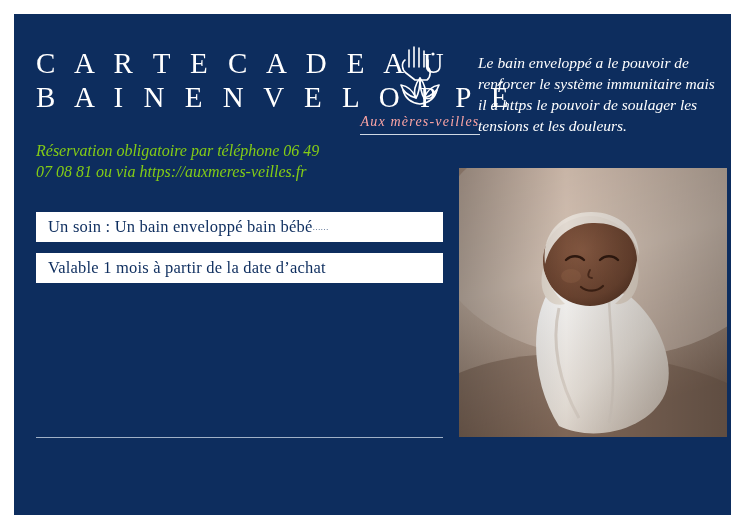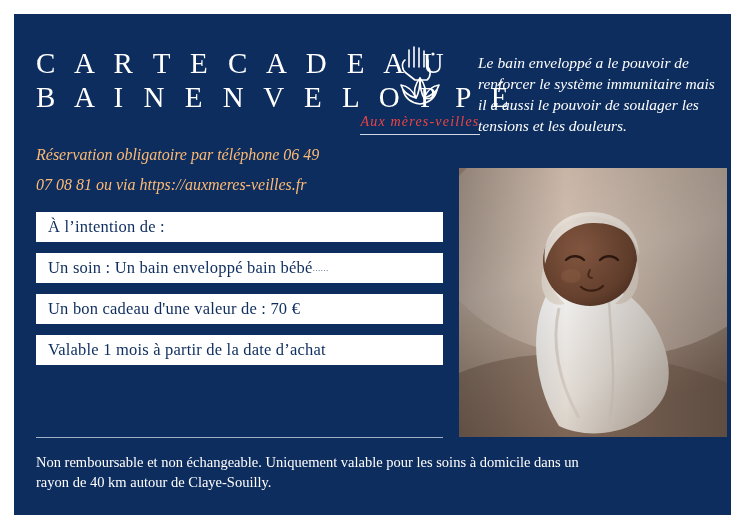--- a/index.html
+++ b/index.html
@@ -51,21 +51,21 @@
     width: 140px;
     text-align: center;
   }
   .logo svg { display: block; margin: 0 auto; }
   .logo-text {
     margin-top: 2px;
     font-family: "Liberation Serif", serif;
     font-style: italic;
     font-size: 14px;
     letter-spacing: 1.2px;
-    color: #ef4444;
+    color: #fca5a5;
   }
   .logo-rule {
     width: 120px;
     height: 1px;
     background: #cfd8e4;
     margin: 4px auto 0;
   }
 
   
   .blurb {
@@ -82,22 +82,22 @@
 
   
   .reservation {
     position: absolute;
     left: 36px;
     top: 140px;
     width: 300px;
     font-family: "Liberation Serif", serif;
     font-style: italic;
     font-size: 16px;
-    line-height: 30px;
-    color: #fdba74;
+    line-height: 21px;
+    color: #84cc16;
   }
 
   
   .fields {
     position: absolute;
     left: 36px;
     top: 212px;
     width: 407px;
   }
   .field {
@@ -174,43 +174,36 @@
         <path d="M37 38 C42 44 44 52 41 58 C38 53 37 46 37 38 Z"></path>
         <path d="M33 58 C26 56 20 52 18 45 C25 46 30 51 33 58 Z"></path>
         <path d="M41 58 C48 56 54 52 56 45 C49 46 44 51 41 58 Z"></path>
         <path d="M20 50 C22 58 28 63 37 64 C46 63 52 58 54 50"></path>
       </svg>
     </span>
     <div class="logo-text">Aux mères-veilles</div>
     <div class="logo-rule"></div>
   </div>
 
-  <div class="blurb">Le bain enveloppé a le pouvoir de renforcer le système immunitaire mais il a aussi le pouvoir de soulager les tensions et les douleurs.</div>
+  <div class="blurb">Le bain enveloppé a le pouvoir de renforcer le système immunitaire mais il a https le pouvoir de soulager les tensions et les douleurs.</div>
 
   <div class="reservation">Réservation obligatoire par téléphone  06 49 07 08 81 ou via https://auxmeres-veilles.fr</div>
 
   <div class="fields">
-    <div class="field">
-      <span>À l’intention de :</span>
-    </div>
     <div class="field">
       <span>Un soin : Un bain enveloppé bain bébé</span>
         <span class="sup">……</span>
     </div>
     <div class="field">
-      <span>Un bon cadeau d'une valeur de : 70 €</span>
-    </div>
-    <div class="field">
       <span>Valable 1 mois à partir de la date d’achat</span>
     </div>
   </div>
 
   <div class="divider"></div>
 
-  <div class="footnote">Non remboursable et non échangeable. Uniquement valable pour les soins à domicile dans un rayon de 40 km autour de Claye-Souilly.</div>
 
   <div class="photo">
     <svg width="268" height="269" viewBox="0 0 268 269">
       <defs>
         <linearGradient id="bg" x1="0" y1="0" x2="0.3" y2="1">
           <stop offset="0%" stop-color="#b99e8c"></stop>
           <stop offset="45%" stop-color="#d6c2b2"></stop>
           <stop offset="100%" stop-color="#8d7464"></stop>
         </linearGradient>
         <linearGradient id="wrap" x1="0.1" y1="0" x2="0.9" y2="1">

